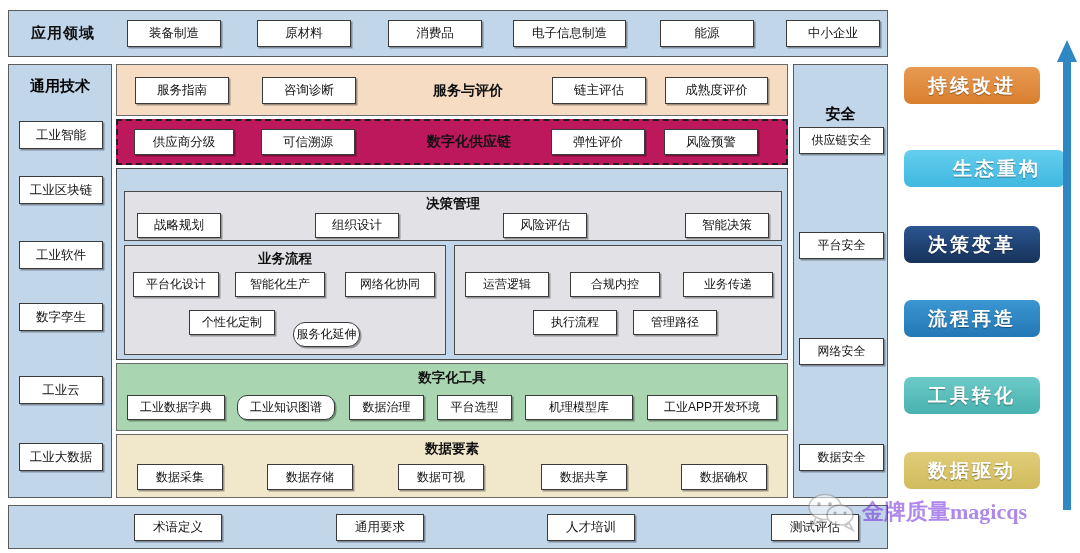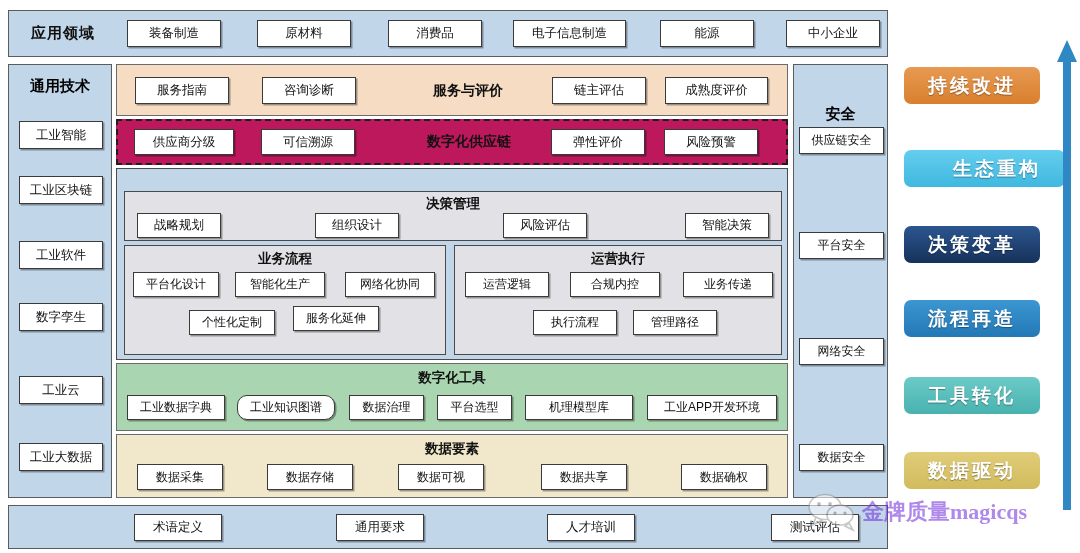--- a/index.html
+++ b/index.html
@@ -161,25 +161,24 @@
         <div class="chip" style="left:378px;top:21px;width:84px;height:25px;">风险评估</div>
         <div class="chip" style="left:560px;top:21px;width:84px;height:25px;">智能决策</div>
       </div>
 
       <div class="inner" id="p-biz">
         <div class="panel-title" style="top:4px;">业务流程</div>
         <div class="chip sm" style="left:8px;top:26px;width:86px;height:25px;">平台化设计</div>
         <div class="chip sm" style="left:110px;top:26px;width:90px;height:25px;">智能化生产</div>
         <div class="chip sm" style="left:220px;top:26px;width:90px;height:25px;">网络化协同</div>
         <div class="chip sm" style="left:64px;top:64px;width:86px;height:25px;">个性化定制</div>
-        <div class="chip sm" style="left:168px;top:60px;width:86px;height:25px;">服务化延伸</div>
+        <div class="chip sm" style="left:168px;top:76px;width:67px;height:25px;border-radius:12px;">服务化延伸</div>
       </div>
 
       <div class="inner" id="p-ops">
-        <div class="panel-title" style="top:4px;">运营执行</div>
         <div class="chip sm" style="left:10px;top:26px;width:84px;height:25px;">运营逻辑</div>
         <div class="chip sm" style="left:115px;top:26px;width:90px;height:25px;">合规内控</div>
         <div class="chip sm" style="left:228px;top:26px;width:90px;height:25px;">业务传递</div>
         <div class="chip sm" style="left:78px;top:64px;width:84px;height:25px;">执行流程</div>
         <div class="chip sm" style="left:178px;top:64px;width:84px;height:25px;">管理路径</div>
       </div>
     </div>
 
     <div class="sect" id="sect-tools">
       <div class="panel-title" style="top:5px;">数字化工具</div>

